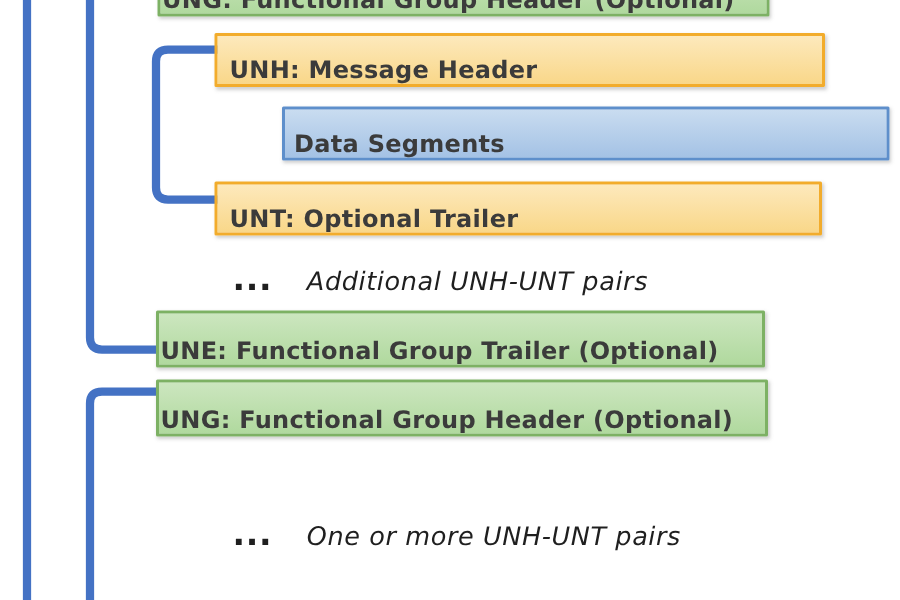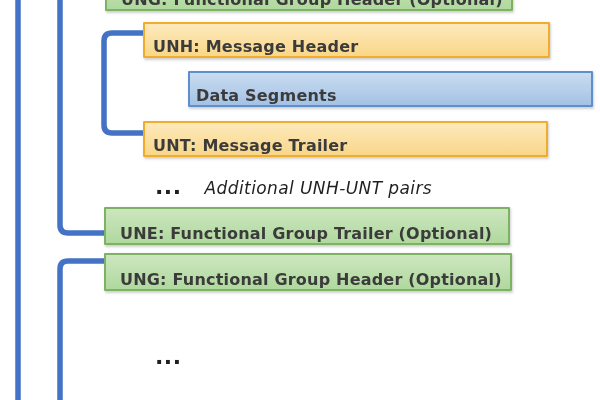--- a/index.html
+++ b/index.html
@@ -24,21 +24,21 @@
     border:2px solid;border-radius:1px;
     font-weight:bold;font-size:16px;letter-spacing:0.2px;color:var(--label_text);
     box-shadow:1px 1.5px 2.5px rgba(120,120,120,0.35);
     white-space:nowrap;
   }
   .box.orange{border-color:var(--orange_border);
     background:linear-gradient(180deg,var(--orange_fill_top),var(--orange_fill_bottom));padding-left:8px;}
   .box.blue{border-color:var(--blue_border);
     background:linear-gradient(180deg,var(--blue_fill_top),var(--blue_fill_bottom));padding-left:6px;}
   .box.green{border-color:var(--green_border);
-    background:linear-gradient(180deg,var(--green_fill_top),var(--green_fill_bottom));padding-left:14px;}
+    background:linear-gradient(180deg,var(--green_fill_top),var(--green_fill_bottom));padding-left:1px;}
   .box-ung-top{left:105px;top:-27px;width:408px;height:38px;}
   .box-unh{left:143px;top:22px;width:407px;height:36px;}
   .box-data{left:188px;top:71px;width:405px;height:36px;}
   .box-unt{left:143px;top:121px;width:405px;height:36px;}
   .box-une{left:104px;top:207px;width:406px;height:38px;}
   .box-ung{left:104px;top:253px;width:408px;height:38px;}
   .annotation{
     position:absolute;z-index:1;display:flex;align-items:baseline;column-gap:23px;
     height:22px;line-height:22px;color:var(--annotation_text);white-space:nowrap;
   }
@@ -65,33 +65,34 @@
 
   <div class="box orange box-unh">
     <span>UNH: Message Header</span>
   </div>
 
   <div class="box blue box-data">
     <span>Data Segments</span>
   </div>
 
   <div class="box orange box-unt">
-    <span>UNT: Message Trailer</span>
+    <span>UNT: Optional Trailer</span>
   </div>
 
   <div class="annotation annotation-1">
     <span class="dots">...</span>
     <span class="note">Additional UNH-UNT pairs</span>
   </div>
 
   <div class="box green box-une">
     <span>UNE: Functional Group Trailer (Optional)</span>
   </div>
 
   <div class="box green box-ung">
     <span>UNG: Functional Group Header (Optional)</span>
   </div>
 
   <div class="annotation annotation-2">
     <span class="dots">...</span>
+    <span class="note">One or more UNH-UNT pairs</span>
   </div>
 
 </div>
 
 </body></html>

